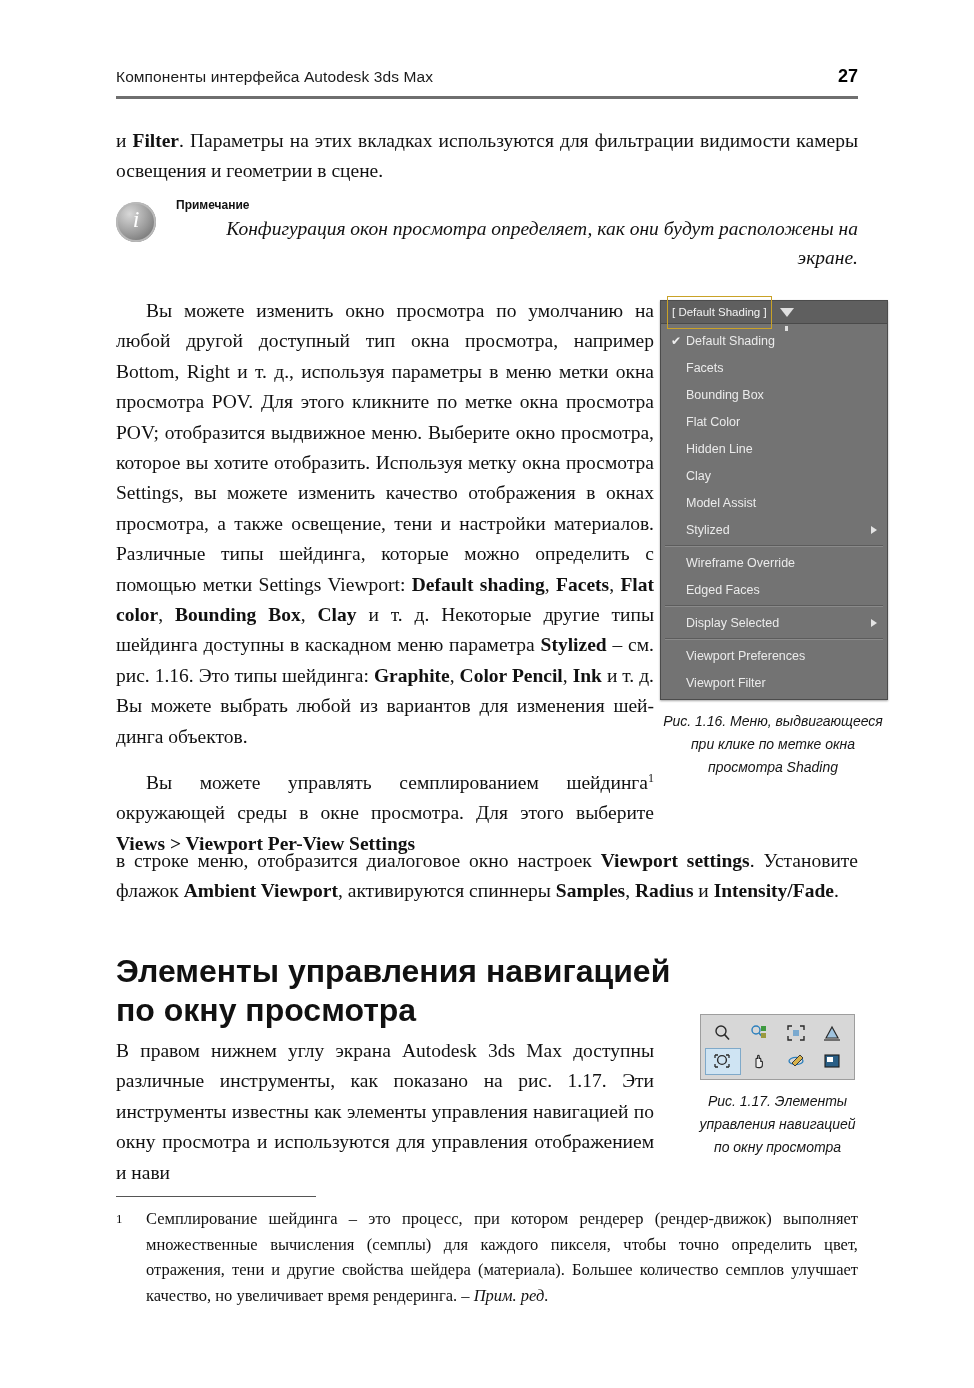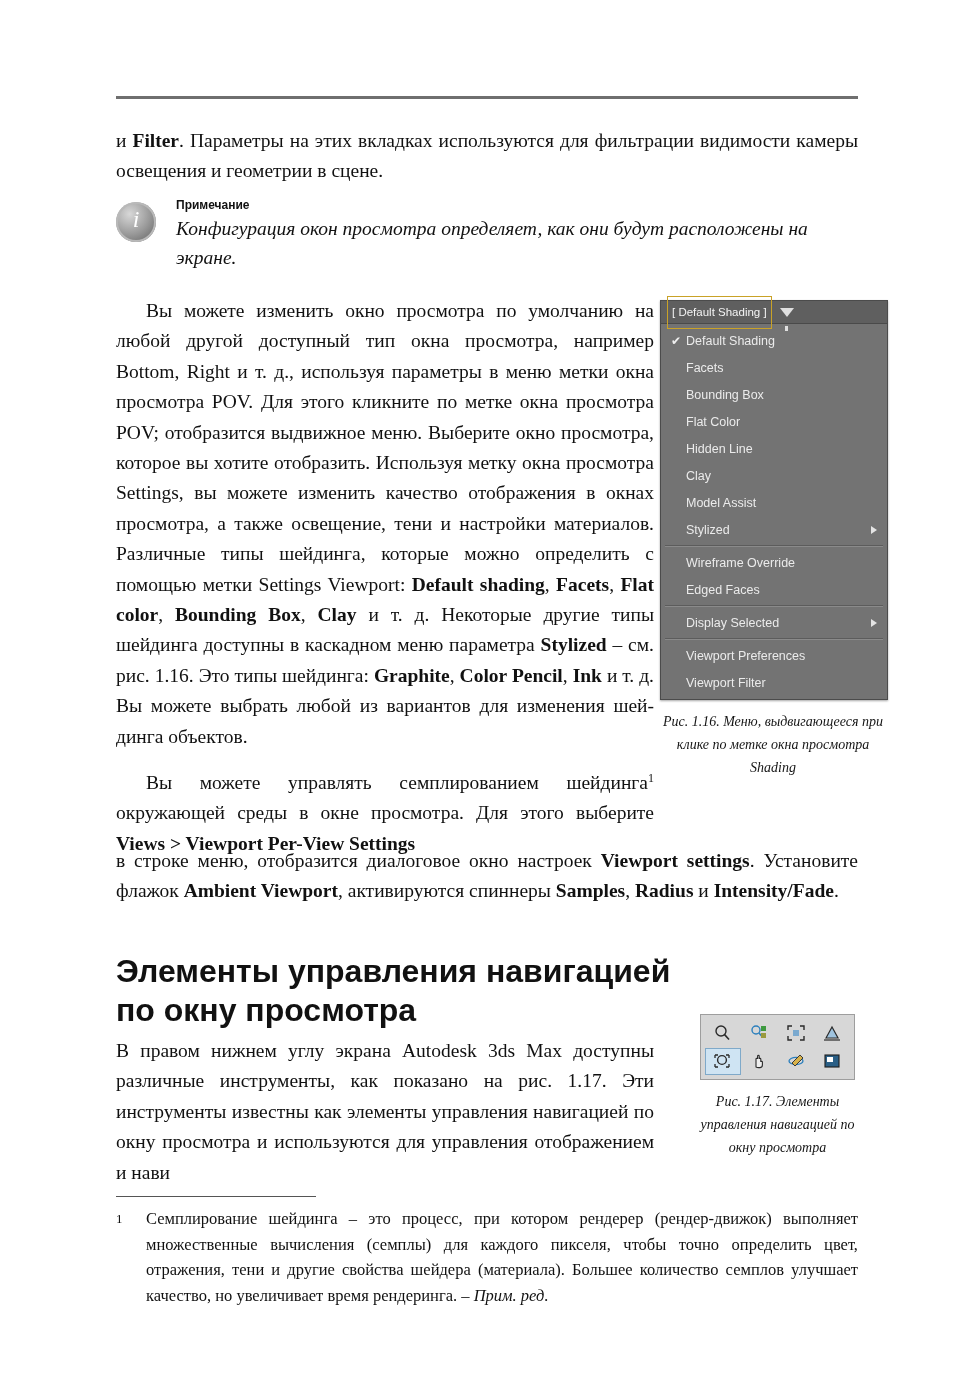--- a/index.html
+++ b/index.html
@@ -100,20 +100,21 @@
     font-family: "Liberation Sans", sans-serif;
     font-weight: bold;
     font-size: 12px;
     color: #111111;
     margin-bottom: 2px;
   }
   .note-text {
     font-style: italic;
     font-size: 19.5px;
     line-height: 29px;
+    text-align: right;
   }
 
   
   #p-col {
     left: 116px;
     top: 296px;
     width: 538px;
     text-indent: 30px;
   }
   #p-col2 {
@@ -209,21 +210,21 @@
     border-left: 6px solid #e4e4e4;
   }
   .mi.indent { padding-left: 25px; }
   .menu-sep {
     height: 1px;
     background: #5c5c5c;
     margin: 2px 4px 2px 4px;
     border-bottom: 1px solid #8a8a8a;
   }
   .cap {
-    font-family: Liberation Serif, serif;
+    font-family: Liberation Sans, sans-serif;
     font-size: 14px;
     font-style: italic;
     line-height: 23px;
     text-align: center;
     color: #151515;
     margin-top: 10px;
   }
 
   
   .h2 {
@@ -306,20 +307,24 @@
   .footnote .fbody {
     margin-left: 30px;
   }
   .footnote i { font-style: italic; }
 </style>
 </head>
 <body>
 
 <div class="page">
 
+  <div class="header">
+    <div class="header-title">Компоненты интерфейса Autodesk 3ds Max</div>
+    <div class="header-page">27</div>
+  </div>
   <div class="header-rule"></div>
 
   <div class="para" id="p-intro">и <b>Filter</b>. Параметры на этих вкладках используются для фильтрации види­мости камеры освещения и геометрии в сцене.</div>
 
   <div class="note">
     <div class="note-icon"></div>
     <div class="note-body">
       <div class="note-title">Примечание</div>
       <div class="note-text">Конфигурация окон просмотра определяет, как они будут расположены на экране.</div>
     </div>

